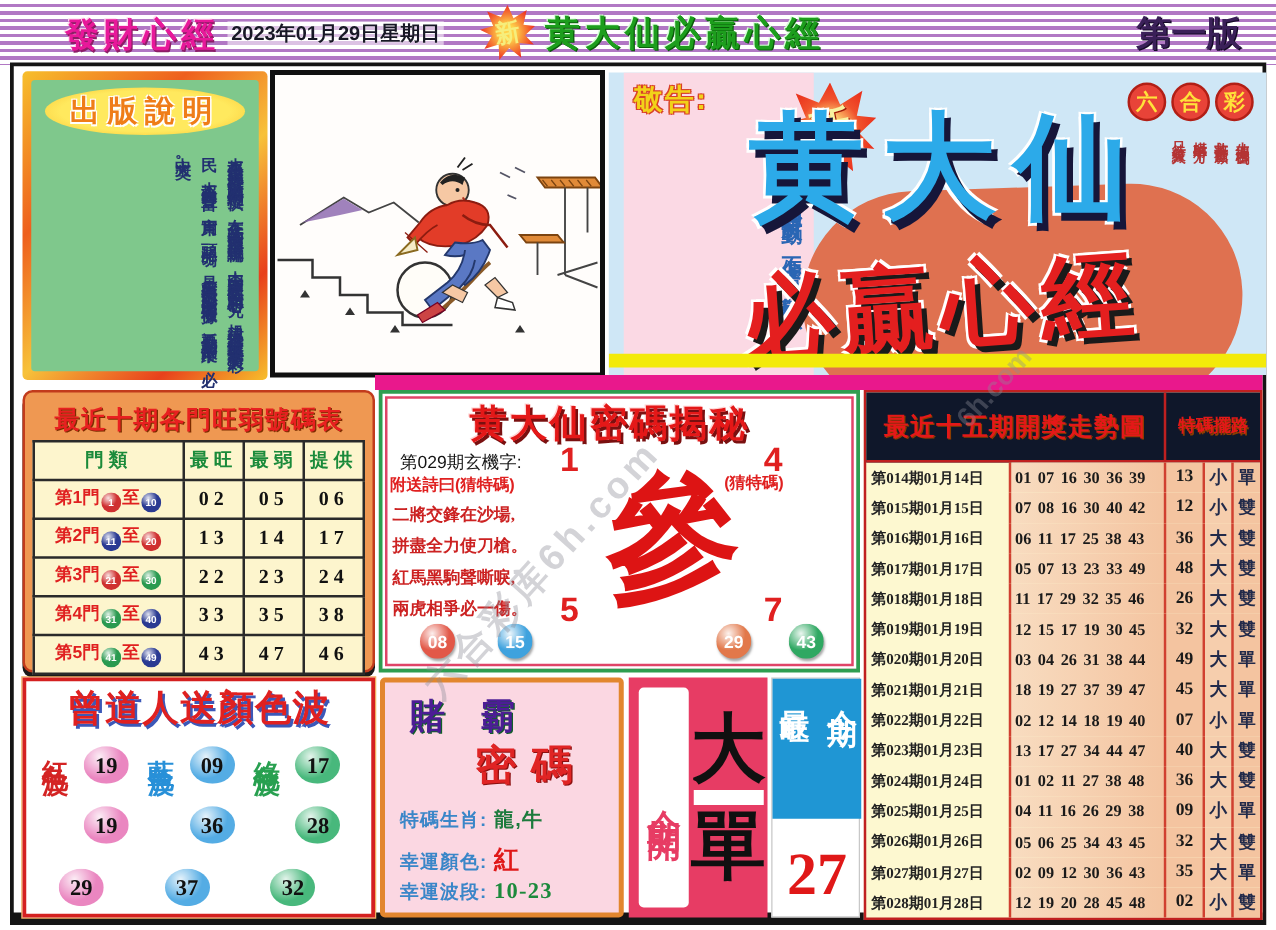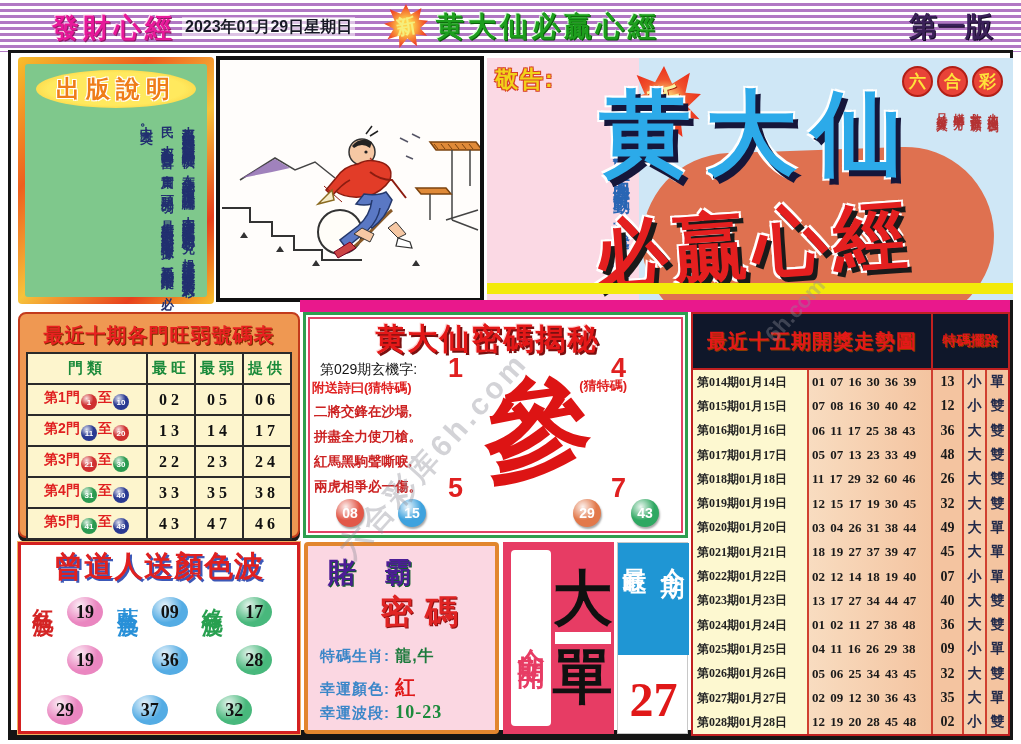--- a/index.html
+++ b/index.html
@@ -43,21 +43,21 @@
     writing-mode:vertical-rl;text-orientation:upright;
     font-family:"Liberation Serif","DejaVu Serif",serif;
     font-size:13px;font-weight:bold;color:#223070;line-height:21px;letter-spacing:2px;}
 
   
   .comic{position:absolute;left:216px;top:56px;width:268px;height:246px;box-sizing:border-box;
     border:4px solid #101010;background:#fffdfb;}
 
   
   .banner{position:absolute;left:487px;top:58px;width:526px;height:242px;background:#cfe7f6;overflow:hidden;}
-  .notice{position:absolute;left:0;top:0;width:152px;height:242px;background:#fbd9e4;text-align:center;}
+  .notice{position:absolute;left:12px;top:0;width:152px;height:242px;background:#fbd9e4;}
   .notice-label{position:absolute;left:8px;top:6px;font-size:23px;font-weight:bold;color:#f2d219;
     letter-spacing:2px;text-shadow:1px 1px 0 #d8402a,-1px -1px 0 #d8402a,1px -1px 0 #d8402a,-1px 1px 0 #d8402a;}
   .notice-body{position:absolute;right:4px;top:38px;height:196px;width:142px;
     writing-mode:vertical-rl;text-orientation:upright;
     font-family:"Liberation Serif","DejaVu Serif",serif;
     font-size:17px;font-weight:bold;color:#2a66b4;line-height:28px;letter-spacing:3px;}
   .banner-star{position:absolute;left:140px;top:8px;width:74px;height:74px;
     background:radial-gradient(circle,#ffe07a 15%,#f0512c 45%,#e82818 80%);
     clip-path:polygon(50% 0%,61% 24%,85% 9%,79% 36%,100% 38%,82% 55%,98% 72%,72% 69%,75% 96%,53% 78%,35% 100%,34% 72%,8% 80%,22% 56%,0% 45%,24% 38%,13% 12%,38% 22%);
     display:flex;align-items:center;justify-content:center;}
@@ -451,21 +451,21 @@
         <div class="trow">
           <span class="t-period">第017期01月17日</span>
           <span class="t-nums">05 07 13 23 33 49</span>
           <span class="t-special">48</span>
           <span class="t-size">大</span>
           <span class="t-parity">雙</span>
         </div>
 
         <div class="trow">
           <span class="t-period">第018期01月18日</span>
-          <span class="t-nums">11 17 29 32 60 46</span>
+          <span class="t-nums">11 17 29 32 35 46</span>
           <span class="t-special">26</span>
           <span class="t-size">大</span>
           <span class="t-parity">雙</span>
         </div>
 
         <div class="trow">
           <span class="t-period">第019期01月19日</span>
           <span class="t-nums">12 15 17 19 30 45</span>
           <span class="t-special">32</span>
           <span class="t-size">大</span>

